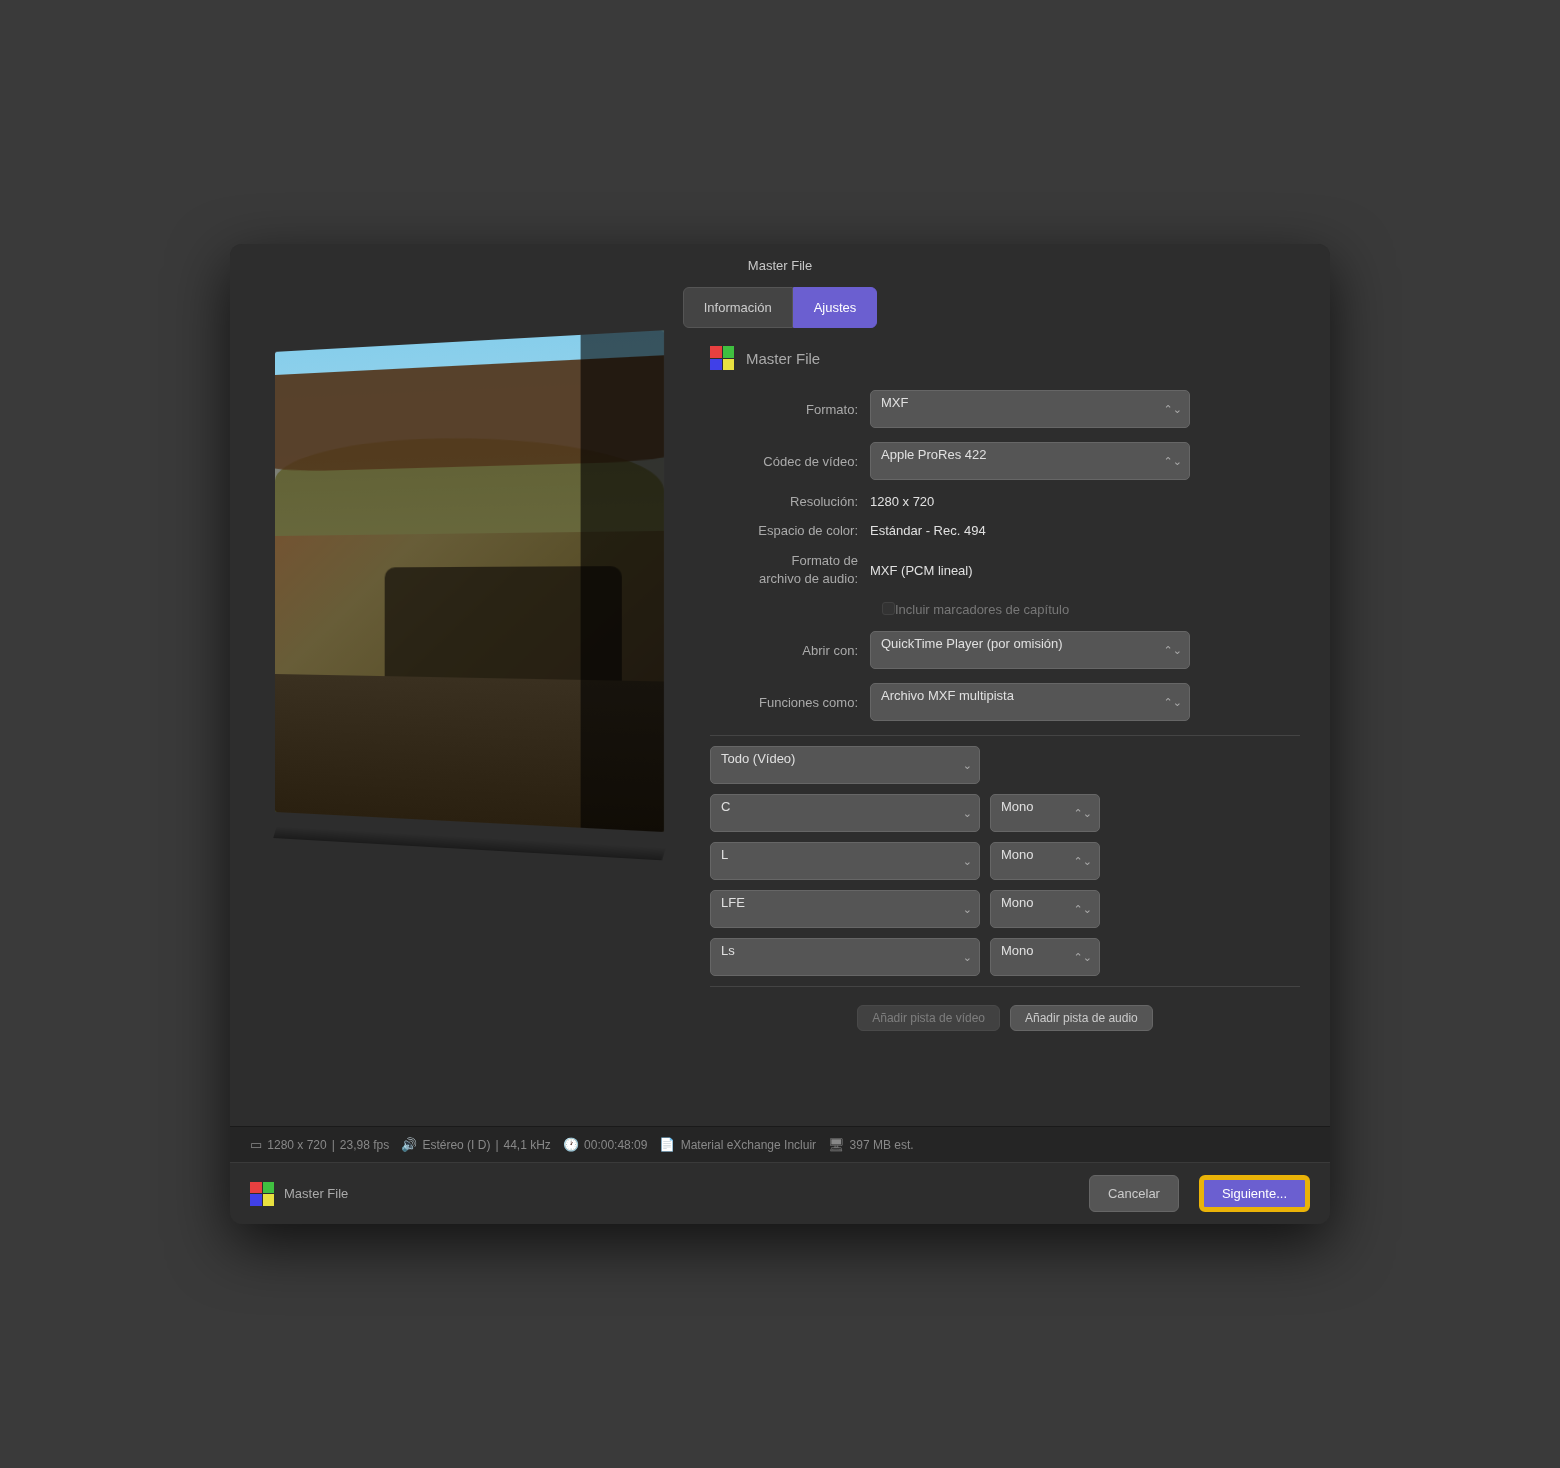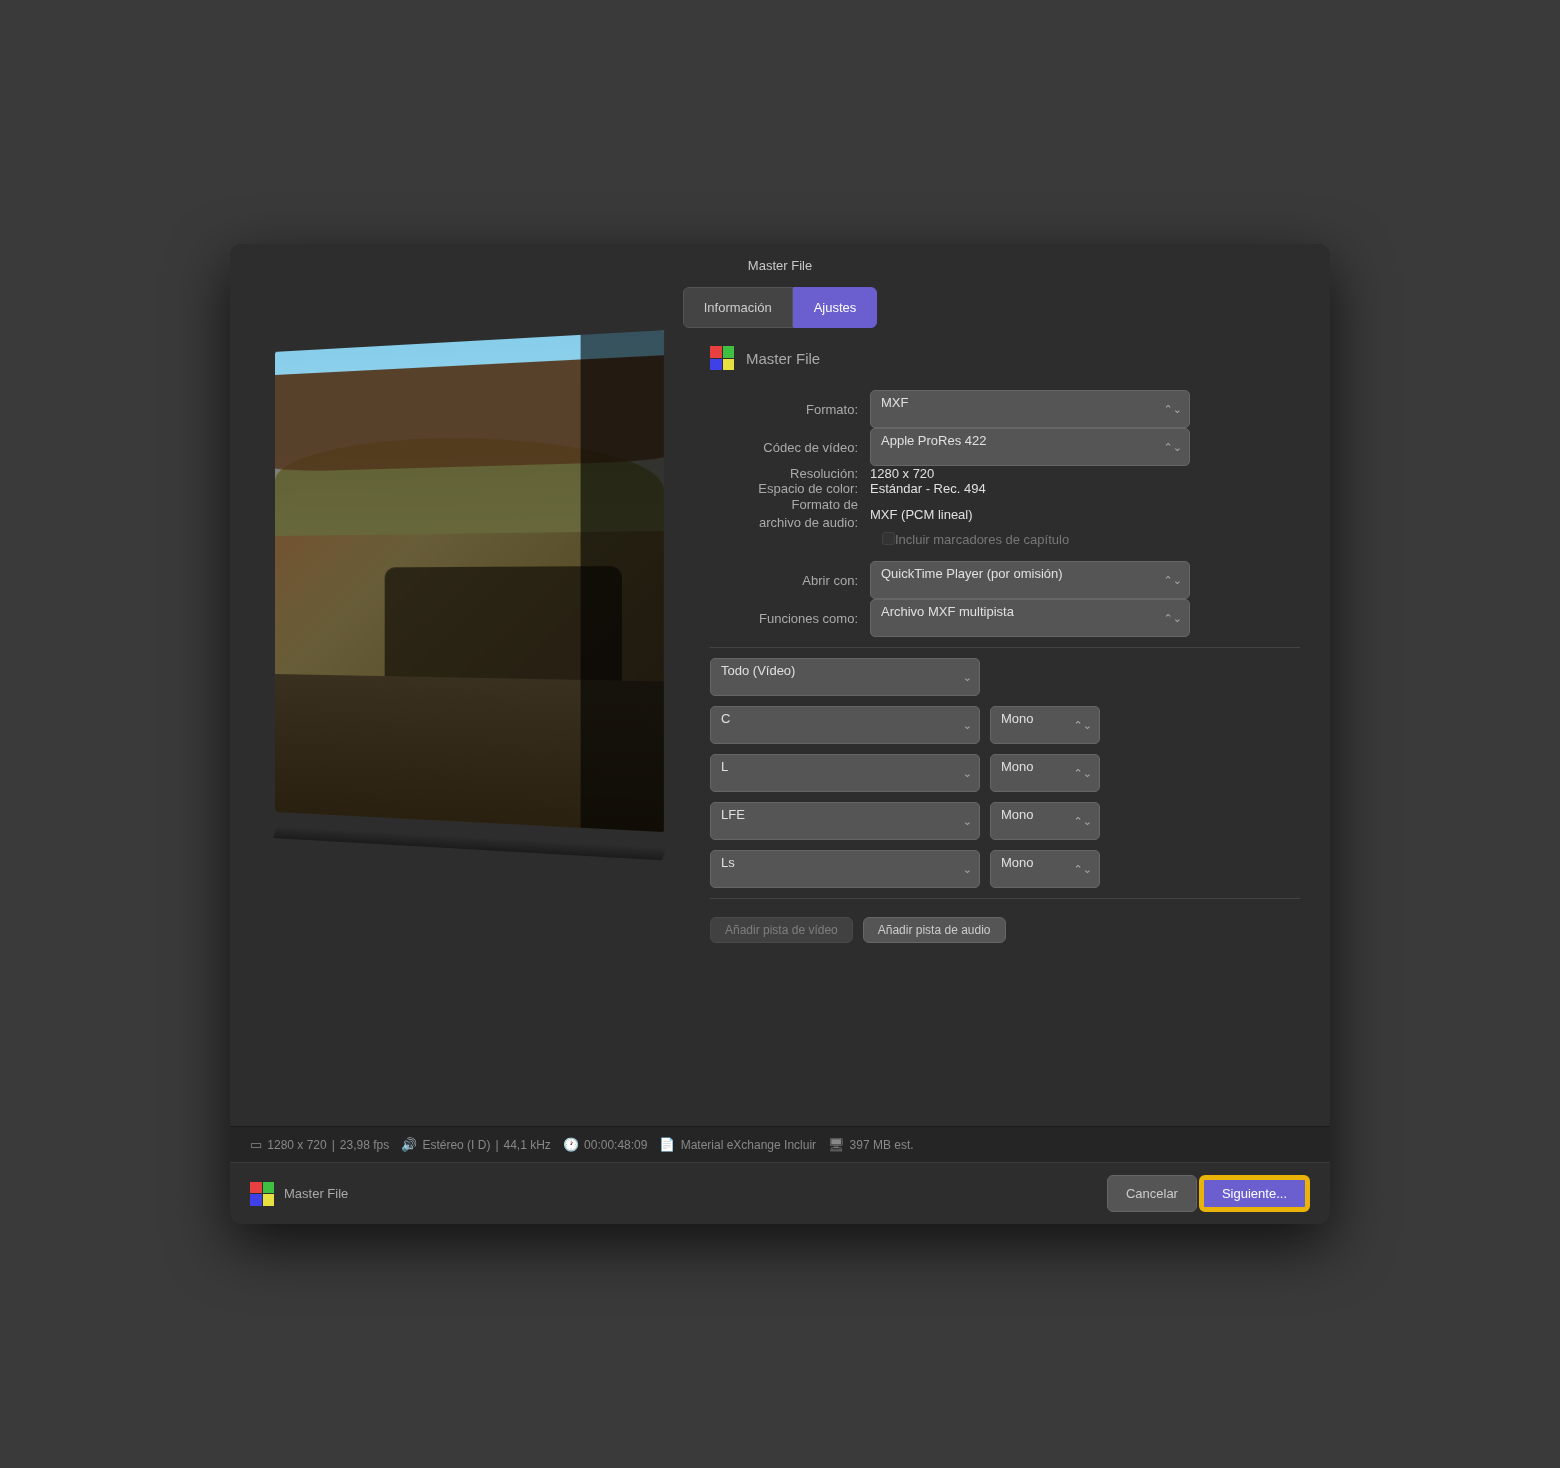--- a/index.html
+++ b/index.html
@@ -117,21 +117,21 @@
     .ci-b { background: #4040e8; }
     .ci-y { background: #e8e040; }
     .master-file-title {
       font-size: 15px;
       color: #aaa;
       font-weight: 400;
     }
     .form-row {
       display: flex;
       align-items: center;
-      margin-bottom: 0;
+      margin-bottom: 14px;
     }
     .form-label {
       text-align: right;
       color: #aaa;
       font-size: 13px;
       min-width: 160px;
       padding-right: 12px;
     }
     .form-label-multiline {
       text-align: right;
@@ -248,21 +248,21 @@
       display: flex;
       align-items: center;
       gap: 10px;
     }
     .footer-title {
       color: #aaa;
       font-size: 13px;
     }
     .footer-buttons {
       display: flex;
-      gap: 2px;
+      gap: 20px;
     }
     .btn-cancel {
       background: #555;
       border: 1px solid #666;
       border-radius: 6px;
       color: #ccc;
       font-size: 13px;
       padding: 6px 18px;
       cursor: pointer;
     }
@@ -273,20 +273,21 @@
       color: white;
       font-size: 13px;
       padding: 6px 18px;
       cursor: pointer;
     }
     .add-track-row {
       display: flex;
       gap: 10px;
       margin-top: 14px;
       padding-top: 4px;
+      justify-content: center;
     }
     .separator-full {
       width: 100%;
       height: 1px;
       background: #444;
       margin: 10px 0;
     }
   </style>
 </head>
 <body>

